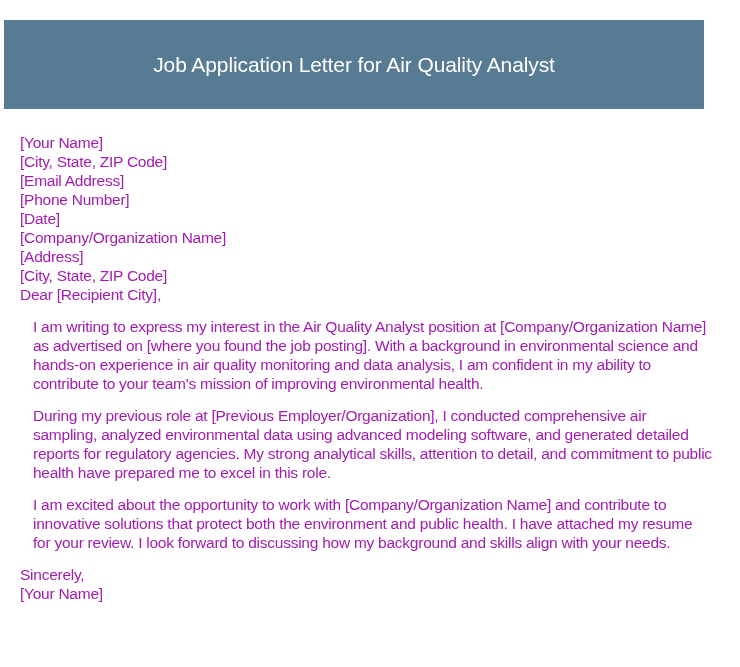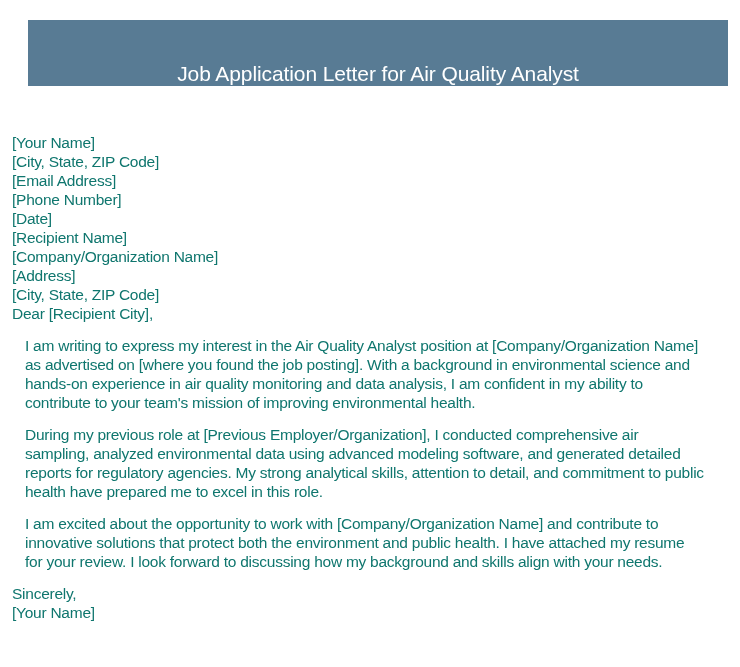--- a/index.html
+++ b/index.html
@@ -9,43 +9,43 @@
     }
     body {
       width: 740px;
       height: 667px;
       position: relative;
       overflow: hidden;
       font-family: "Liberation Sans", sans-serif;
     }
     .banner {
       position: absolute;
-      left: 28px;
+      left: 4px;
       top: 20px;
       width: 700px;
-      height: 66px;
+      height: 89px;
       background: #587b94;
       display: flex;
-      align-items: flex-end;
+      align-items: center;
       justify-content: center;
     }
     .banner h1 {
       margin: 0;
       color: #ffffff;
       font-family: "Liberation Sans", sans-serif;
       font-weight: normal;
       font-size: 21px;
       letter-spacing: -0.1px;
     }
     .letter {
       position: absolute;
-      left: 12px;
+      left: 20px;
       top: 133px;
       width: 705px;
-      color: #0f766e;
+      color: #a21caf;
       font-size: 15.5px;
       line-height: 19px;
       letter-spacing: -0.25px;
     }
     .letter .line {
       display: block;
       margin: 0;
       white-space: nowrap;
     }
     .letter .para {
@@ -59,21 +59,20 @@
 <div class="banner">
   <h1>Job Application Letter for Air Quality Analyst</h1>
 </div>
 
 <div class="letter">
   <span class="line">[Your Name]</span>
   <span class="line">[City, State, ZIP Code]</span>
   <span class="line">[Email Address]</span>
   <span class="line">[Phone Number]</span>
   <span class="line">[Date]</span>
-  <span class="line">[Recipient Name]</span>
   <span class="line">[Company/Organization Name]</span>
   <span class="line">[Address]</span>
   <span class="line">[City, State, ZIP Code]</span>
   <span class="line">Dear [Recipient City],</span>
   <p class="para">I am writing to express my interest in the Air Quality Analyst position at [Company/Organization Name] as advertised on [where you found the job posting]. With a background in environmental science and hands-on experience in air quality monitoring and data analysis, I am confident in my ability to contribute to your team's mission of improving environmental health.</p>
   <p class="para">During my previous role at [Previous Employer/Organization], I conducted comprehensive air sampling, analyzed environmental data using advanced modeling software, and generated detailed reports for regulatory agencies. My strong analytical skills, attention to detail, and commitment to public health have prepared me to excel in this role.</p>
   <p class="para">I am excited about the opportunity to work with [Company/Organization Name] and contribute to innovative solutions that protect both the environment and public health. I have attached my resume for your review. I look forward to discussing how my background and skills align with your needs.</p>
   <span class="line">Sincerely,</span>
   <span class="line">[Your Name]</span>
 </div>

